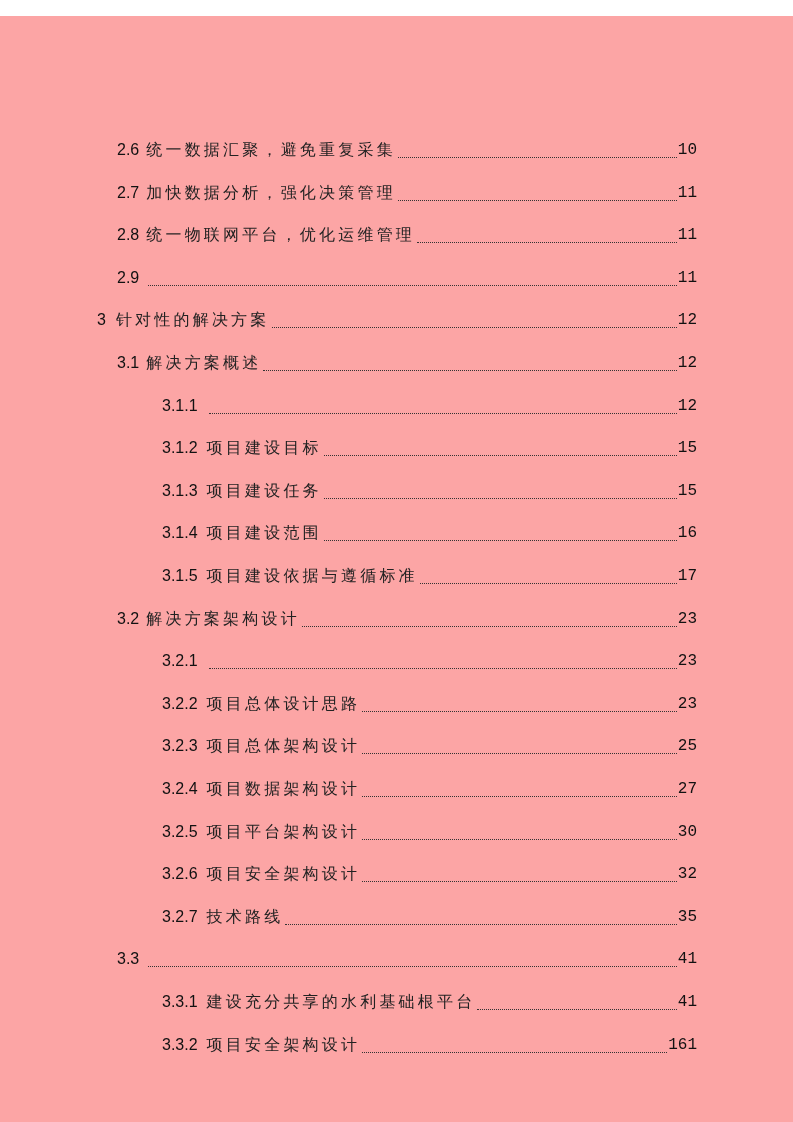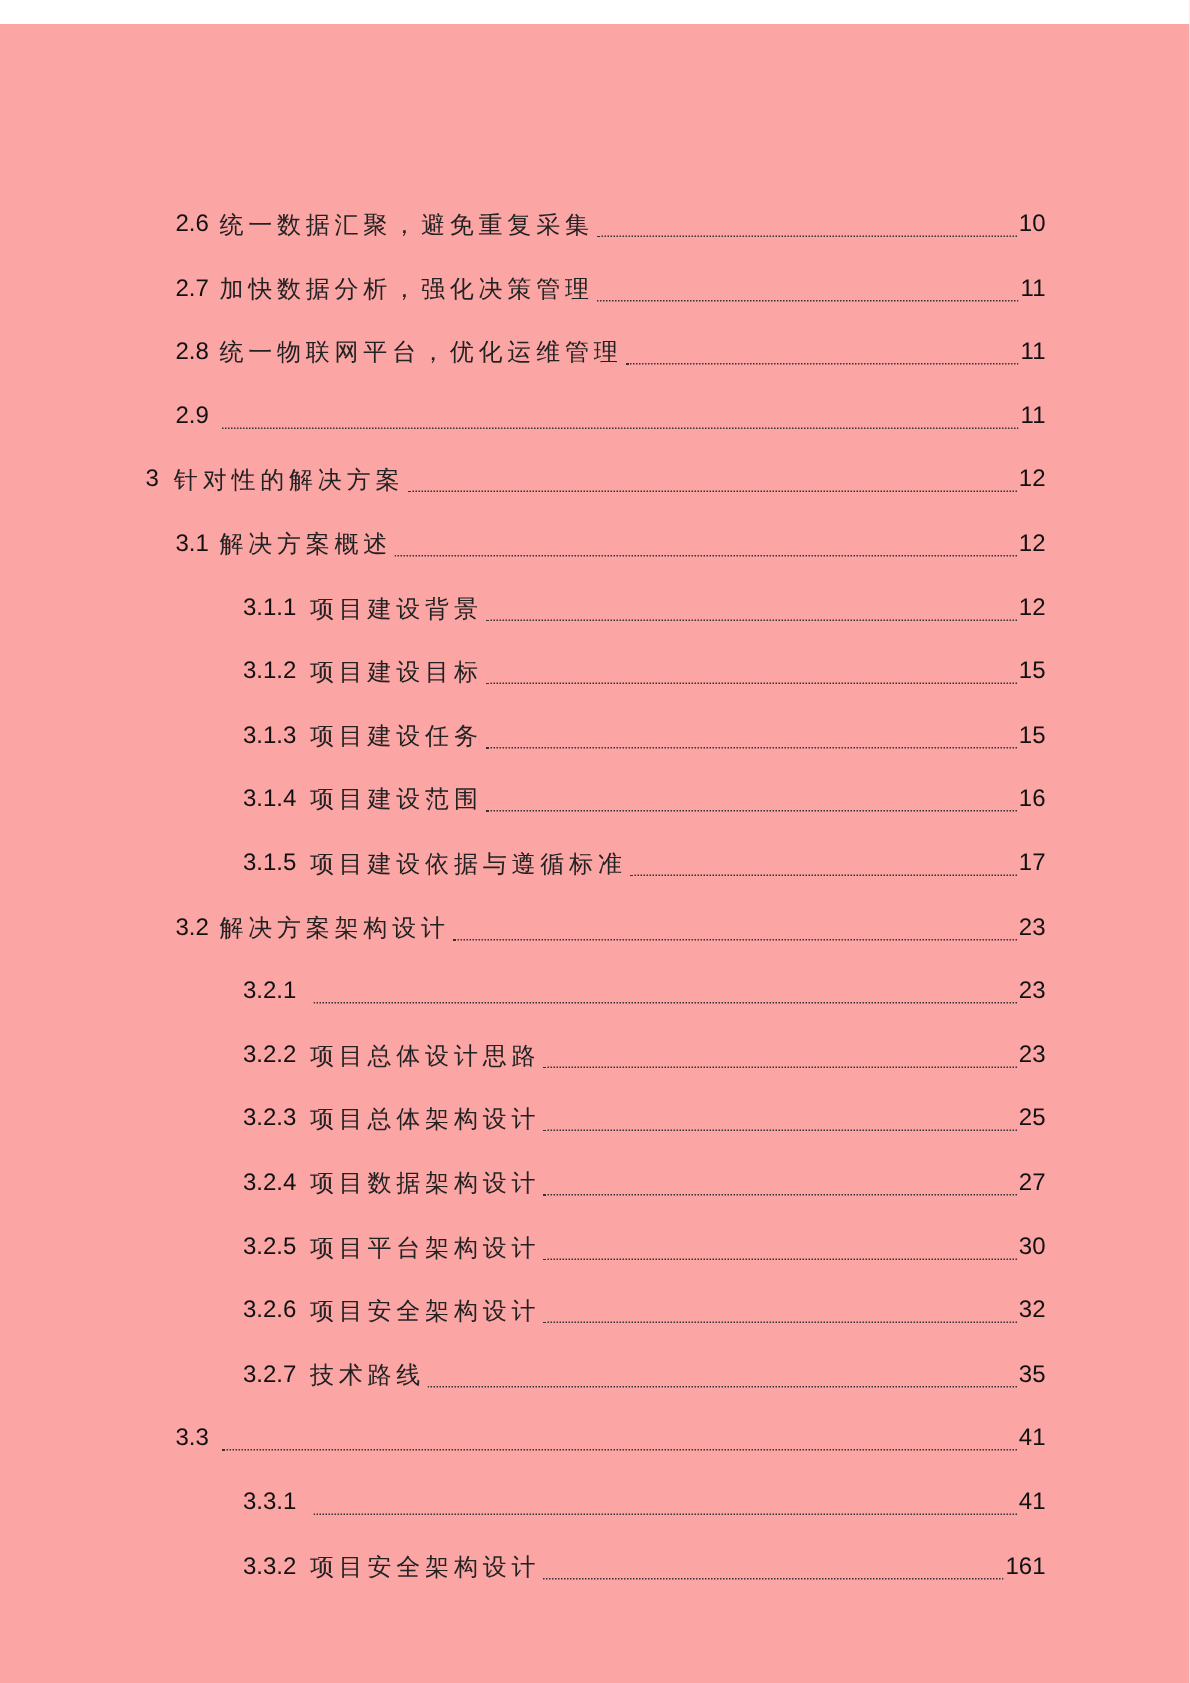--- a/index.html
+++ b/index.html
@@ -67,21 +67,21 @@
     }
     .leader::before {
       content: "";
       position: absolute;
       left: 0;
       right: 0;
       bottom: 13px;
       border-bottom: 1.5px dotted #333333;
     }
     .page-num {
-      font-family: Liberation Sans, sans-serif;
+      font-family: Liberation Mono, monospace;
       color: #111111;
       flex: 0 0 auto;
       text-align: left;
     }
   </style>
 </head>
 <body>
 
 <div class="page">
   <div class="toc">
@@ -122,21 +122,20 @@
 
     <div class="toc-row l2" style="top:213px">
       <span class="num l2">3.1</span>
       <span class="title">解决方案概述</span>
       <span class="leader"></span>
       <span class="page-num">12</span>
     </div>
 
     <div class="toc-row l3" style="top:255.6px">
       <span class="num l3">3.1.1</span>
-      <span class="title">项目建设背景</span>
       <span class="leader"></span>
       <span class="page-num">12</span>
     </div>
 
     <div class="toc-row l3" style="top:298.2px">
       <span class="num l3">3.1.2</span>
       <span class="title">项目建设目标</span>
       <span class="leader"></span>
       <span class="page-num">15</span>
     </div>
@@ -218,20 +217,21 @@
     </div>
 
     <div class="toc-row l2" style="top:809.4px">
       <span class="num l2">3.3</span>
       <span class="leader"></span>
       <span class="page-num">41</span>
     </div>
 
     <div class="toc-row l3" style="top:852px">
       <span class="num l3">3.3.1</span>
+      <span class="title">建设充分共享的水利基础根平台</span>
       <span class="leader"></span>
       <span class="page-num">41</span>
     </div>
 
     <div class="toc-row l3" style="top:894.6px">
       <span class="num l3">3.3.2</span>
       <span class="title">项目安全架构设计</span>
       <span class="leader"></span>
       <span class="page-num">161</span>
     </div>

